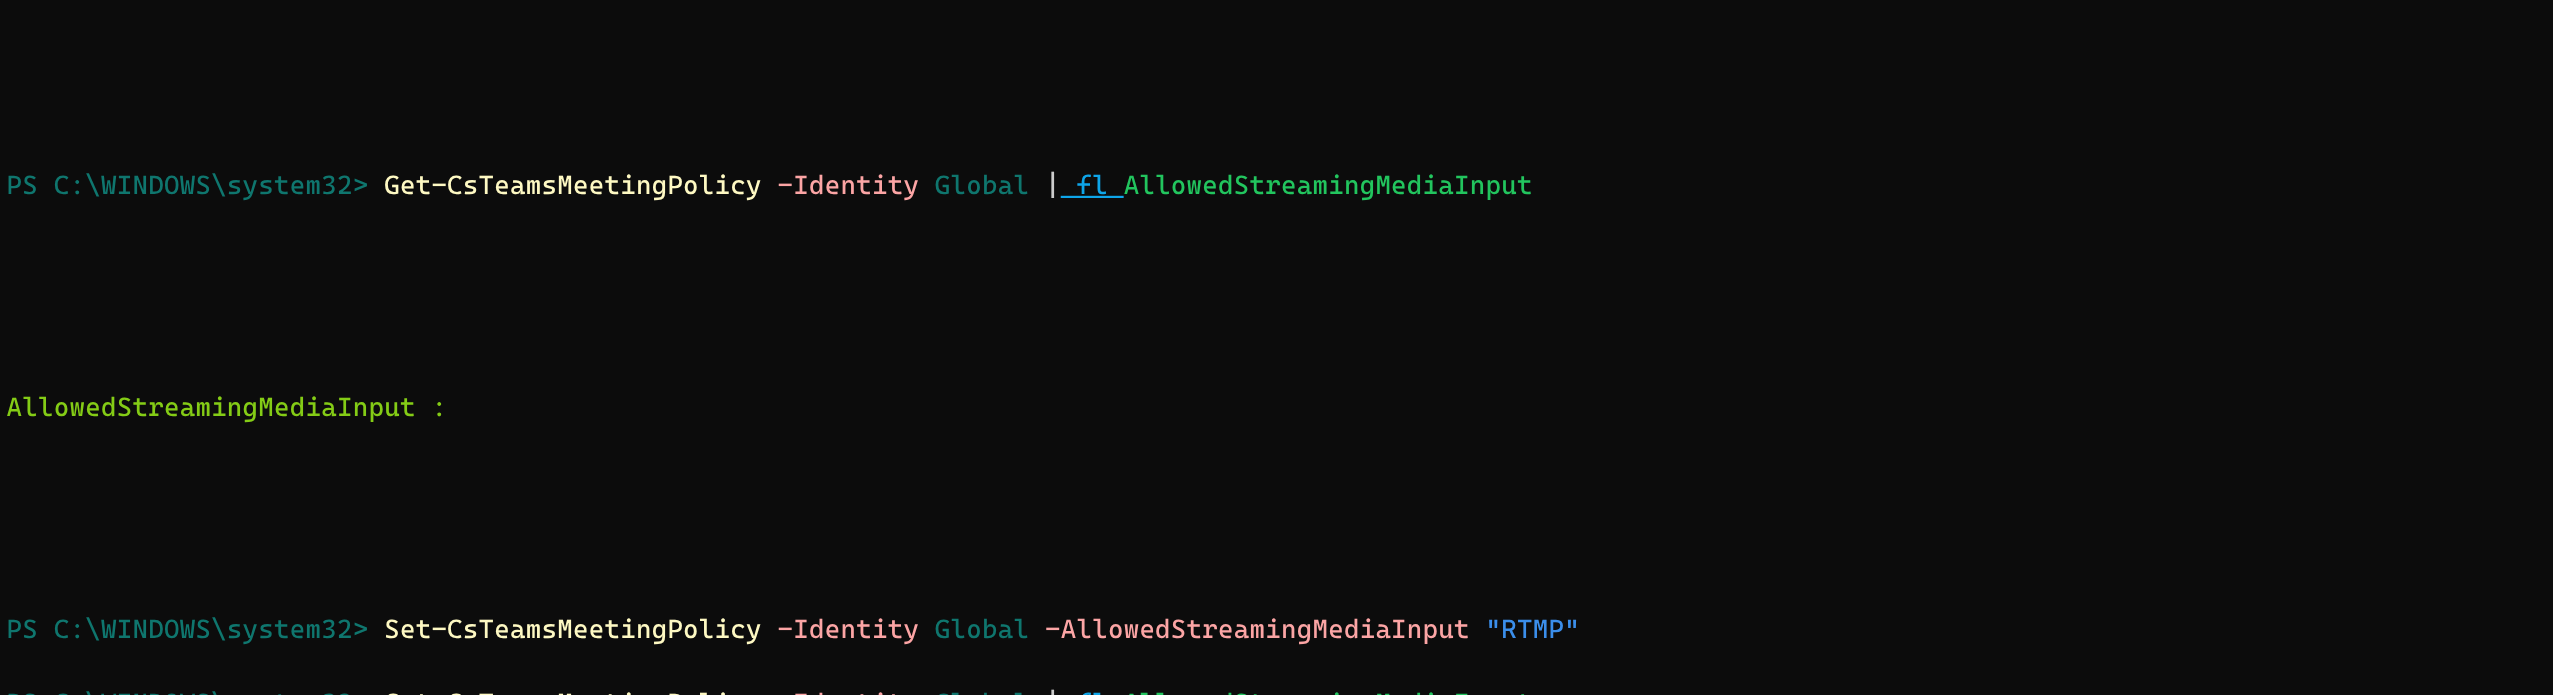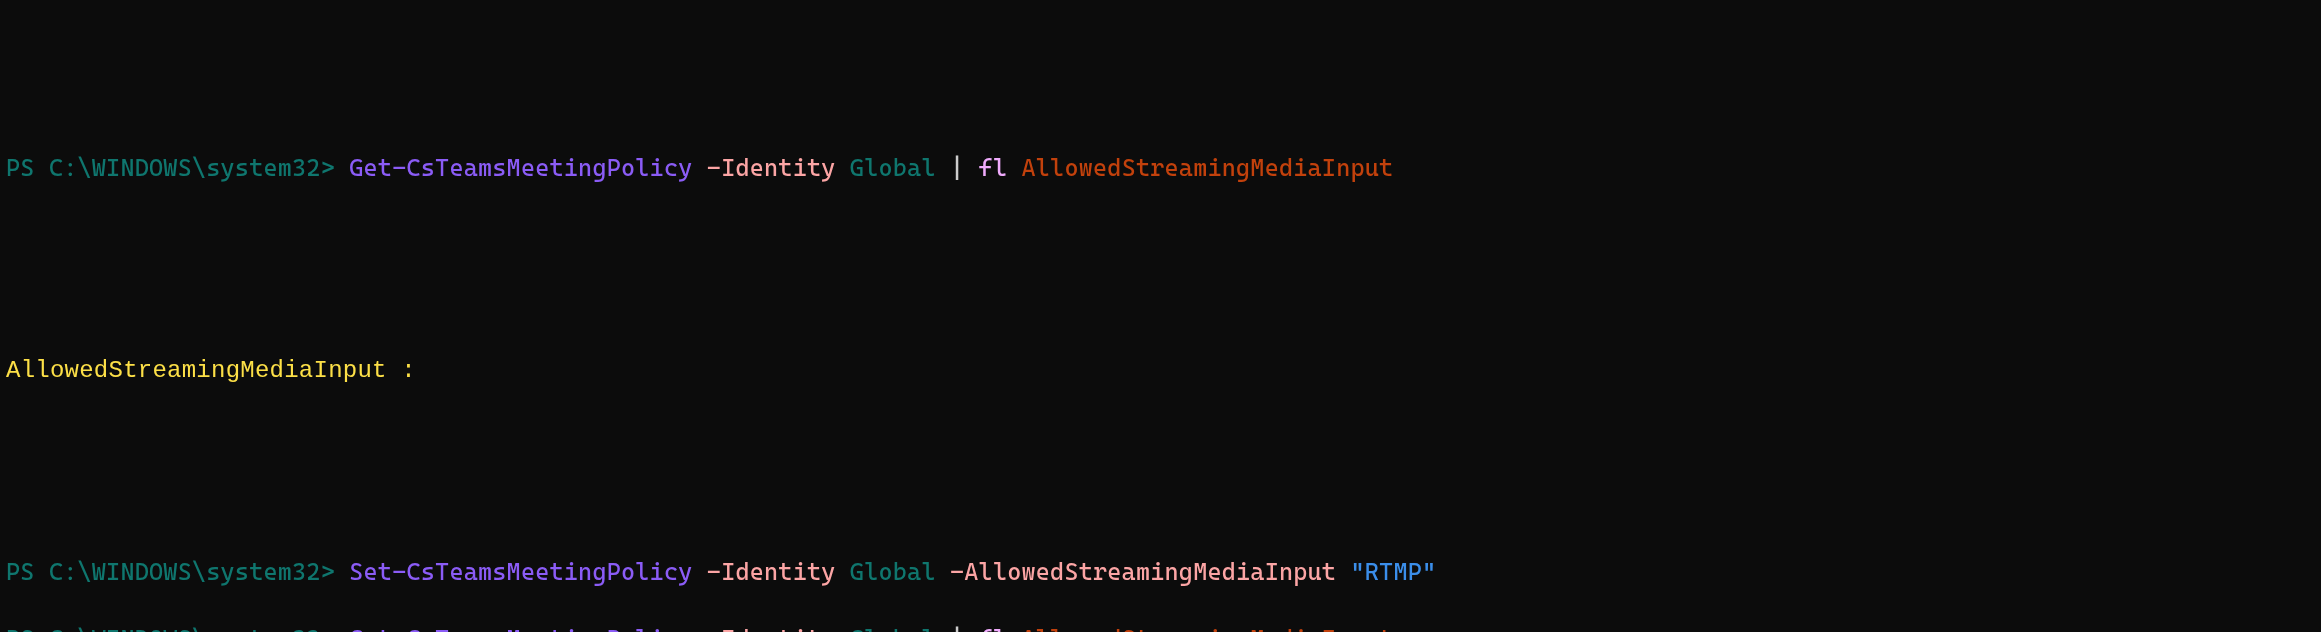--- a/index.html
+++ b/index.html
@@ -7,28 +7,28 @@
       background: #0c0c0c;
       color: #cccccc;
       font-family: 'Cascadia Code', 'Cascadia Mono', Consolas, 'Courier New', monospace;
       font-size: 24px;
       line-height: 1.4;
       padding: 18px 6px;
       white-space: pre;
       letter-spacing: 0.01em;
     }
     .prompt { color: #0f766e; }
-    .cmdlet { color: #8b5cf6; }
+    .cmdlet { color: #fef9c3; }
     .param  { color: #fca5a5; }
     .arg    { color: #0f766e; }
     .pipe   { color: #cccccc; }
-    .fl     { color: #f0abfc; }
-    .prop   { color: #c2410c; }
+    .fl     { color: #0ea5e9; text-decoration: underline; }
+    .prop   { color: #22c55e; }
     .string { color: #3b8eea; }
-    .output { color: #fde047; font-family: Liberation Mono, monospace; }
+    .output { color: #84cc16; }
     .line   { display: block; }
     .blank  { display: block; height: 1.4em; }
   </style>
 </head>
 <body>
 
 
 
 <span class="line"><span class="prompt">PS C:\WINDOWS\system32&gt; </span><span class="cmdlet">Get-CsTeamsMeetingPolicy</span><span class="param"> -Identity</span><span class="arg"> Global </span><span class="pipe">|</span><span class="fl"> fl </span><span class="prop">AllowedStreamingMediaInput</span></span>
 <span class="blank"></span>

